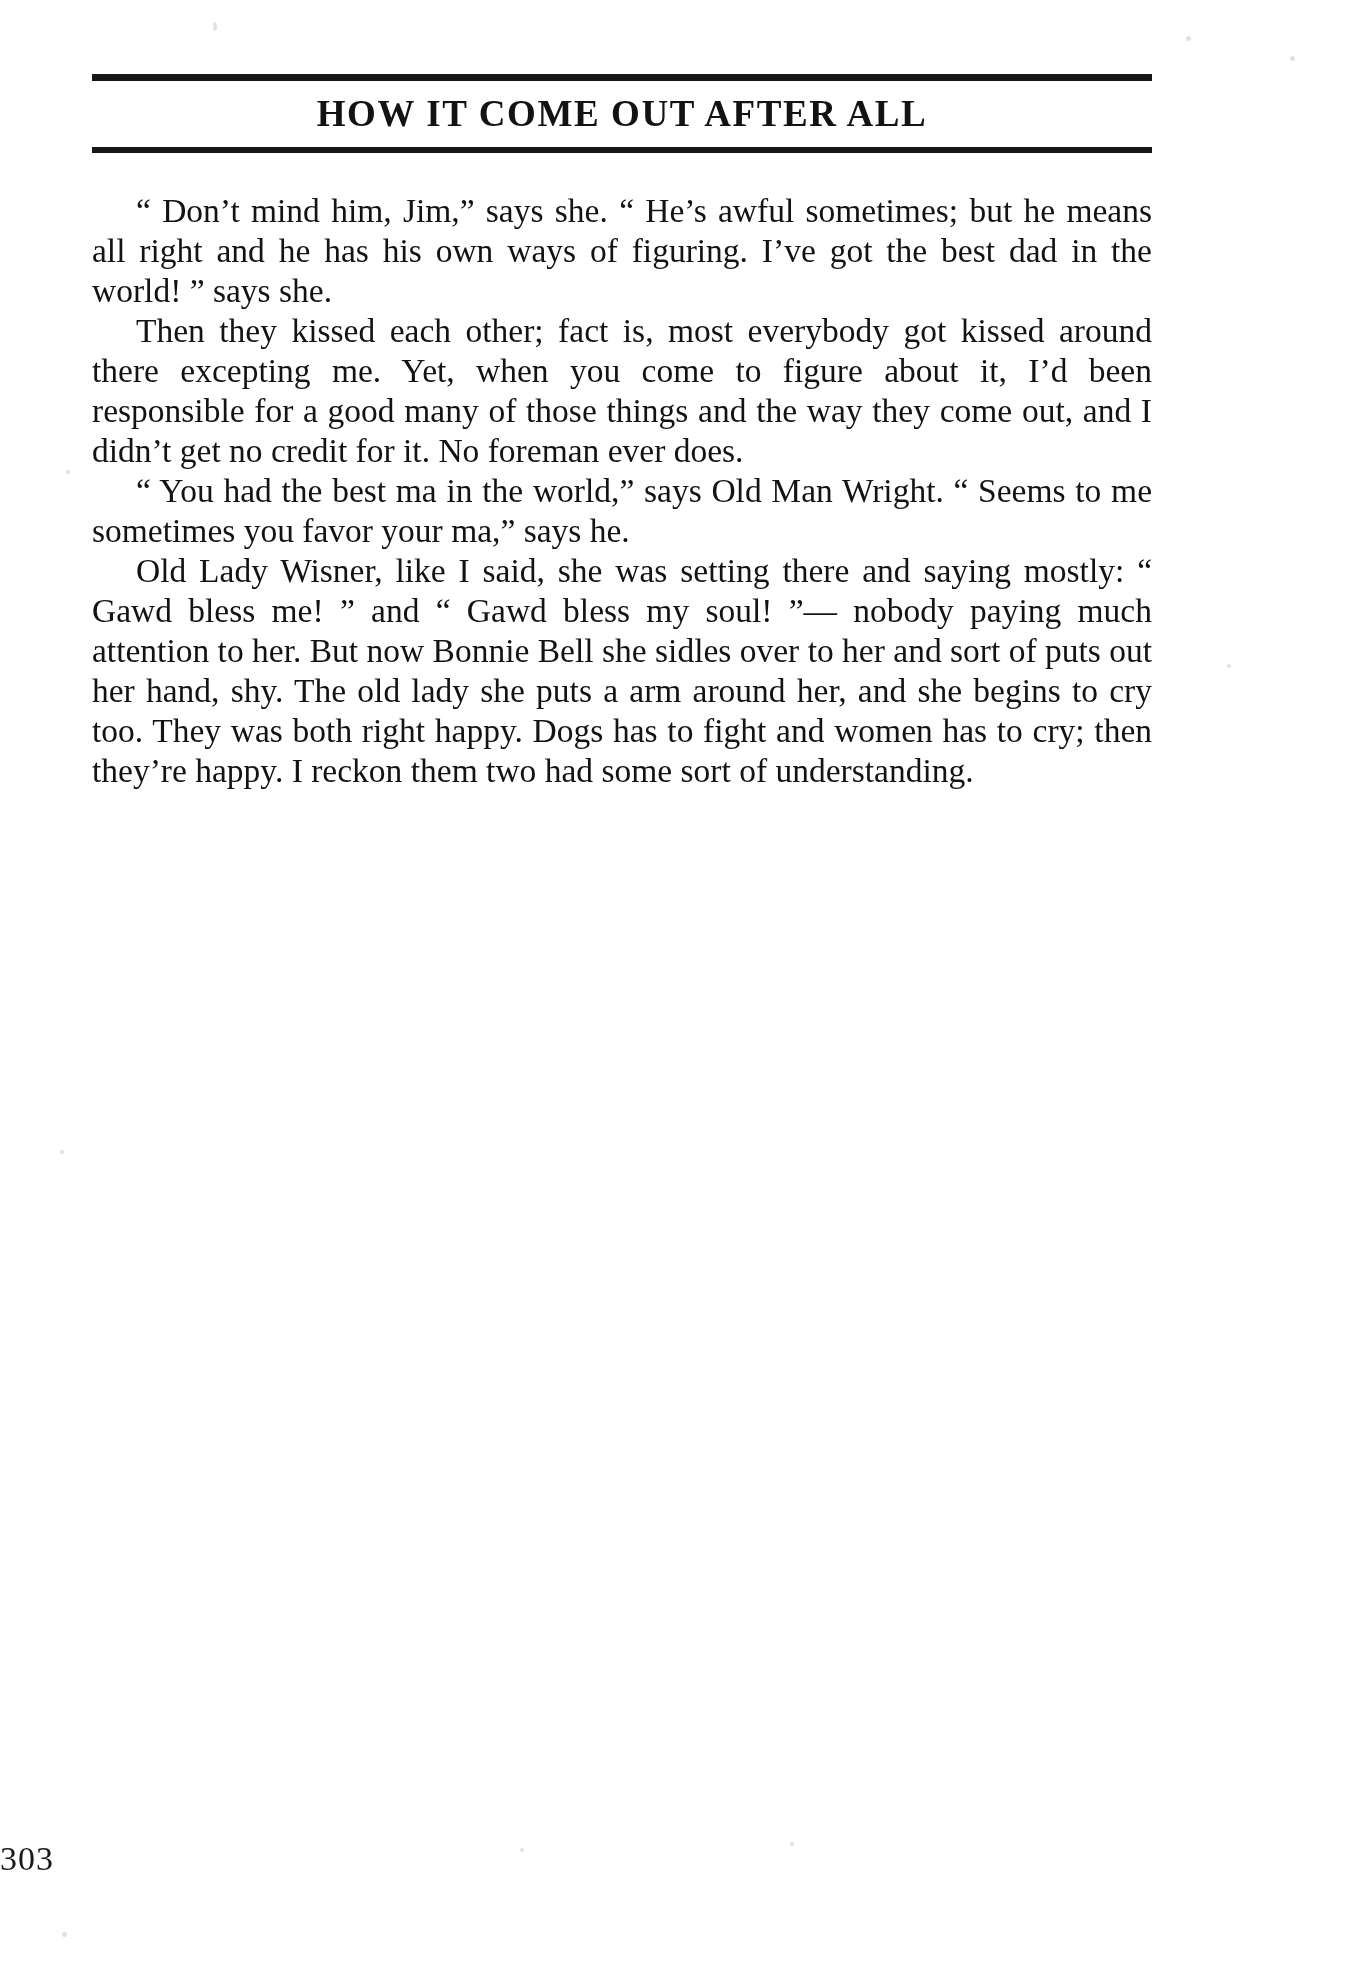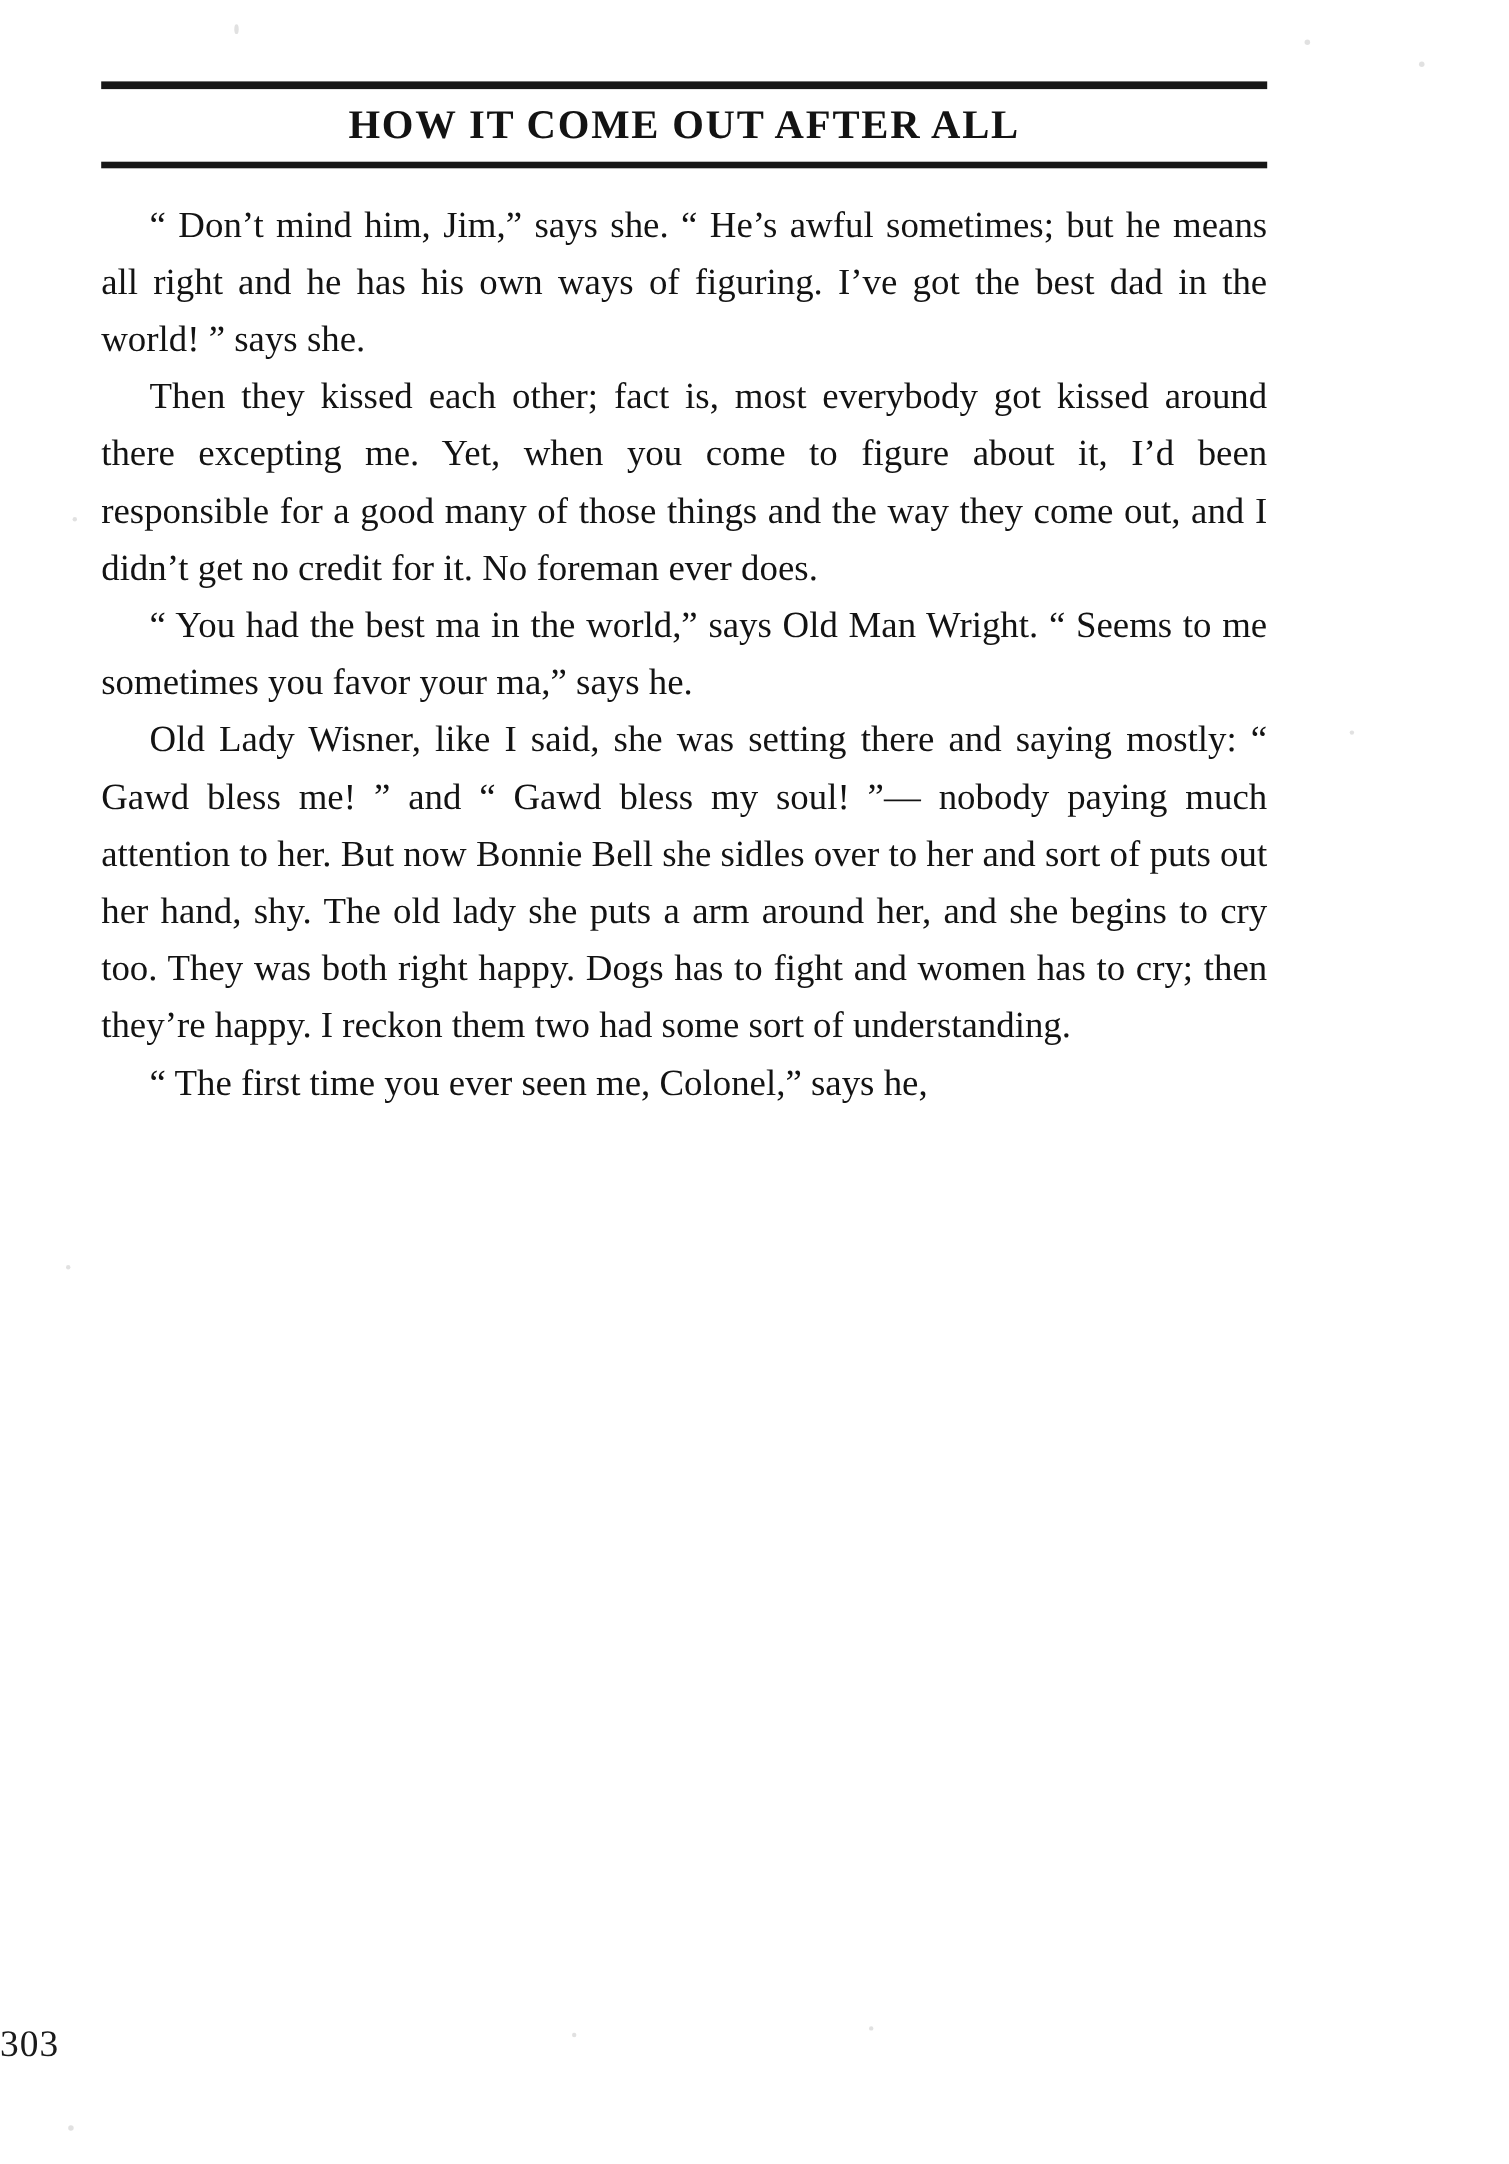--- a/index.html
+++ b/index.html
@@ -44,23 +44,23 @@
     text-align: center;
     font-size: 37px;
     letter-spacing: 1.6px;
     font-weight: 700;
     padding: 11px 0 10px 0;
     font-family: "Liberation Serif", serif;
     color: #131313;
     white-space: nowrap;
   }
   .body-text {
-    margin-top: 26px;
+    margin-top: 38px;
     font-size: 33.5px;
-    line-height: 52px;
+    line-height: 40px;
     text-align: justify;
     text-justify: inter-word;
     color: #131313;
   }
   .body-text p {
     margin: 0;
     text-indent: 44px;
   }
   .body-text p.last {
     text-align: justify;
@@ -104,20 +104,19 @@
       <div class="rule-top"></div>
       <div class="running-head">HOW IT COME OUT AFTER ALL</div>
       <div class="rule-bottom"></div>
     </div>
 
     <div class="body-text">
       <p>“ Don’t mind him, Jim,” says she.  “ He’s awful sometimes; but he means all right and he has his own ways of figuring.  I’ve got the best dad in the world! ” says she.</p>
       <p>Then they kissed each other; fact is, most everybody got kissed around there excepting me.  Yet, when you come to figure about it, I’d been responsible for a good many of those things and the way they come out, and I didn’t get no credit for it.  No foreman ever does.</p>
       <p>“ You had the best ma in the world,” says Old Man Wright.  “ Seems to me sometimes you favor your ma,” says he.</p>
       <p>Old Lady Wisner, like I said, she was setting there and saying mostly:  “ Gawd bless me! ” and “ Gawd bless my soul! ”— nobody paying much attention to her.  But now Bonnie Bell she sidles over to her and sort of puts out her hand, shy.  The old lady she puts a arm around her, and she begins to cry too.  They was both right happy.  Dogs has to fight and women has to cry; then they’re happy.  I reckon them two had some sort of understanding.</p>
-      <p class="last">“ The first time you ever seen me, Colonel,” says he,</p>
     </div>
 
   </div>
 
   <div class="folio">303</div>
 
 </div>
 
 </body></html>

